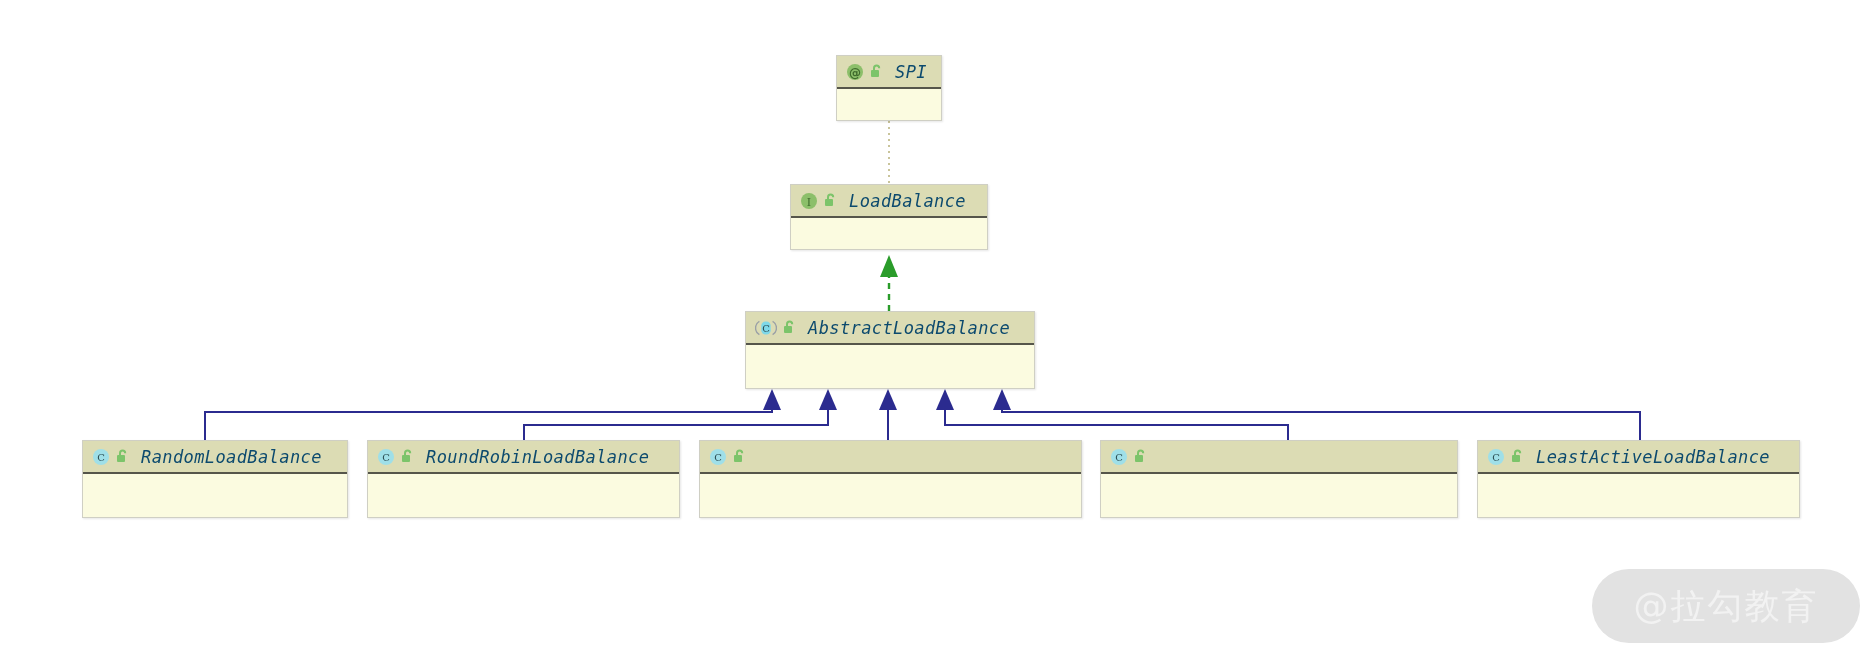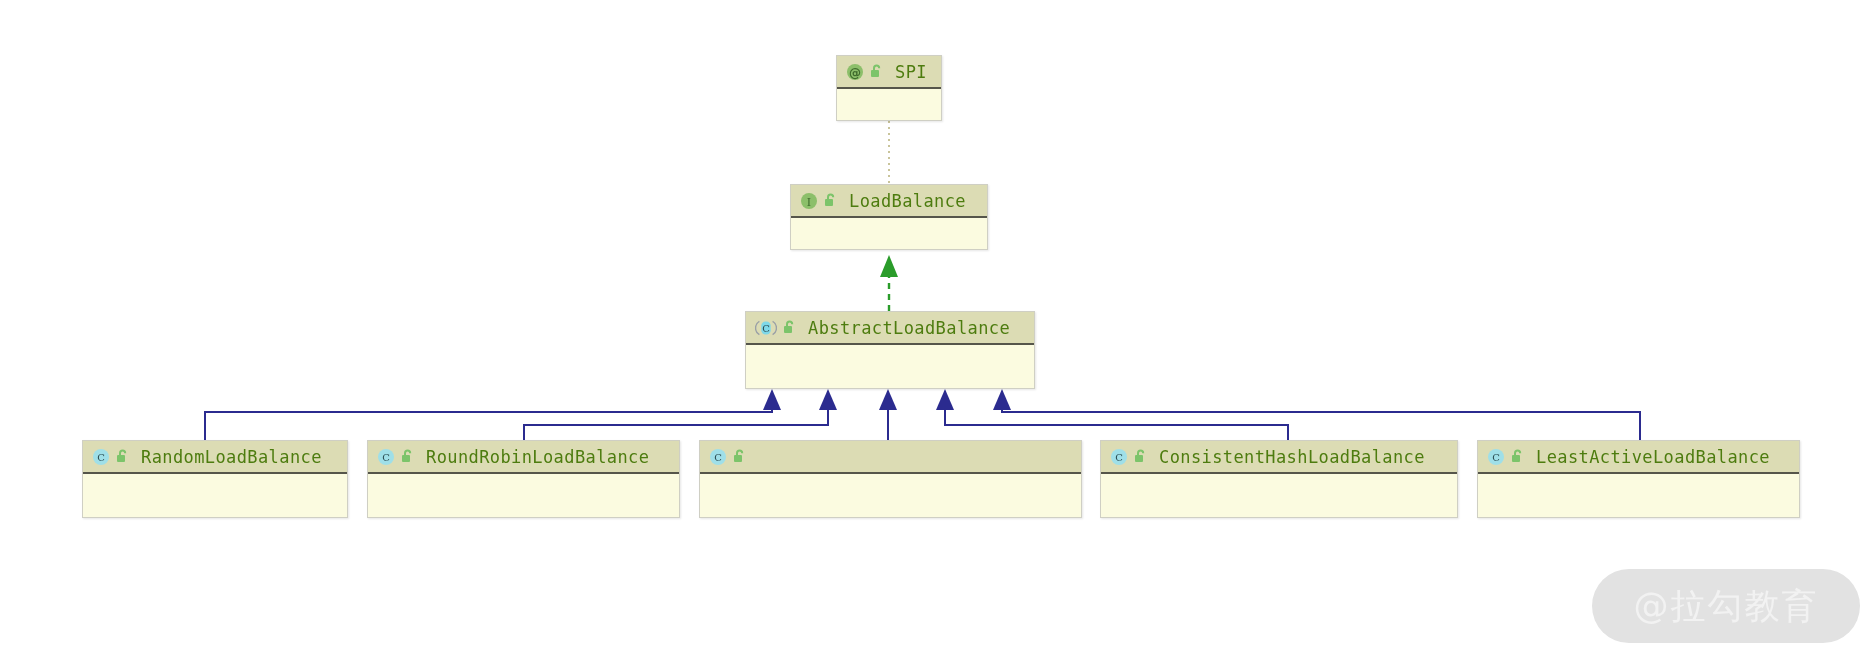--- a/index.html
+++ b/index.html
@@ -42,23 +42,24 @@
     white-space: nowrap;
   }
   .uml-body {
     box-sizing: border-box;
     background: #fbfbe0;
     height: 31px;
   }
   .uml-title {
     font-family: "DejaVu Sans Mono", "Liberation Mono", monospace;
     font-size: 17px;
-    color: #4d7c0f;
+    color: #0c4a6e;
     letter-spacing: 0.4px;
     margin-left: 12px;
+    font-style: italic;
   }
 
   
   .icon {
     flex: 0 0 auto;
     display: inline-block;
     line-height: 0;
   }
   .icon-lock { margin-left: 5px; }
 
@@ -245,21 +246,20 @@
           <circle cx="9" cy="9" r="8" fill="#9fdfe8"></circle>
           <text x="9" y="13" font-family="DejaVu Serif, serif" font-size="10" fill="#2c4f55" text-anchor="middle">C</text>
         </svg>
       </span>
       <span class="icon icon-lock">
         <svg width="14" height="15" viewBox="0 0 14 15">
           <path d="M5 6 V4.2 A2.6 2.6 0 0 1 10.2 4.2" fill="none" stroke="#7cc46a" stroke-width="2"></path>
           <rect x="2" y="6" width="8" height="7" rx="1" fill="#7cc46a"></rect>
         </svg>
       </span>
-      <span class="uml-title">ConsistentHashLoadBalance</span>
     </div>
     <div class="uml-body" style="height:43px;"></div>
   </div>
 
   <div class="uml-box" style="left:1477px; top:440px; width:323px; height:78px;">
     <div class="uml-header">
       <span class="icon">
         <svg width="18" height="18" viewBox="0 0 18 18">
           <circle cx="9" cy="9" r="8" fill="#9fdfe8"></circle>
           <text x="9" y="13" font-family="DejaVu Serif, serif" font-size="10" fill="#2c4f55" text-anchor="middle">C</text>

